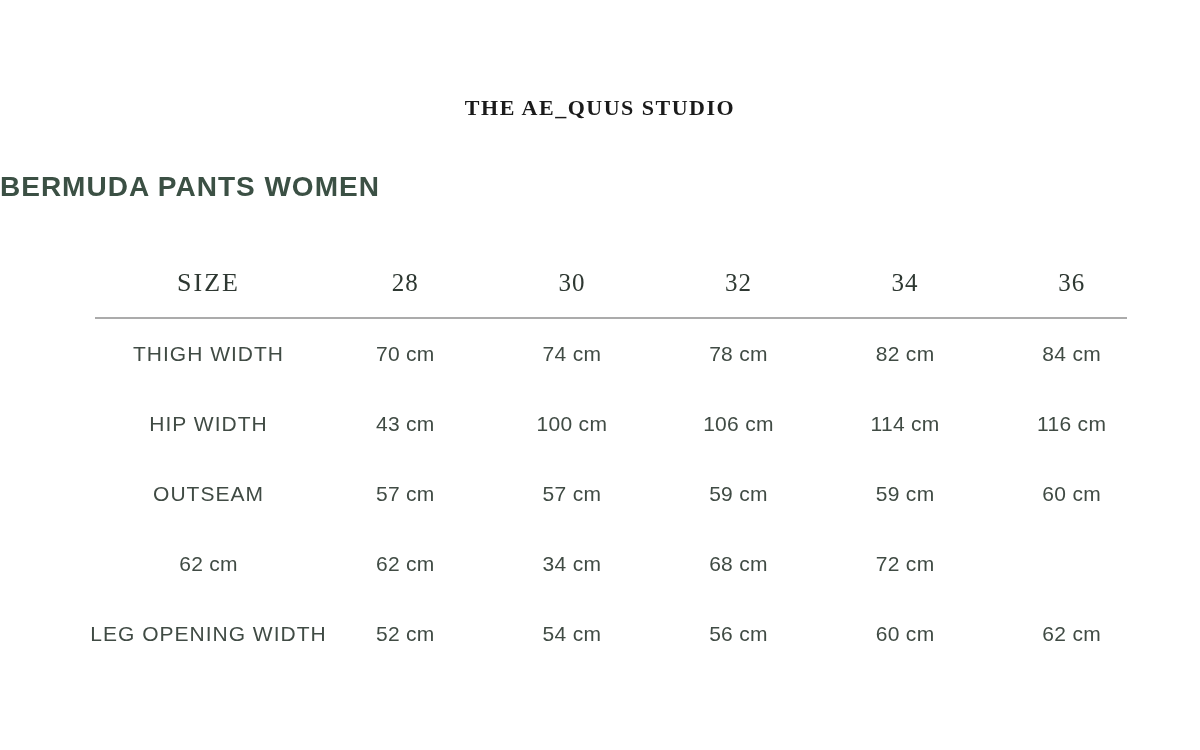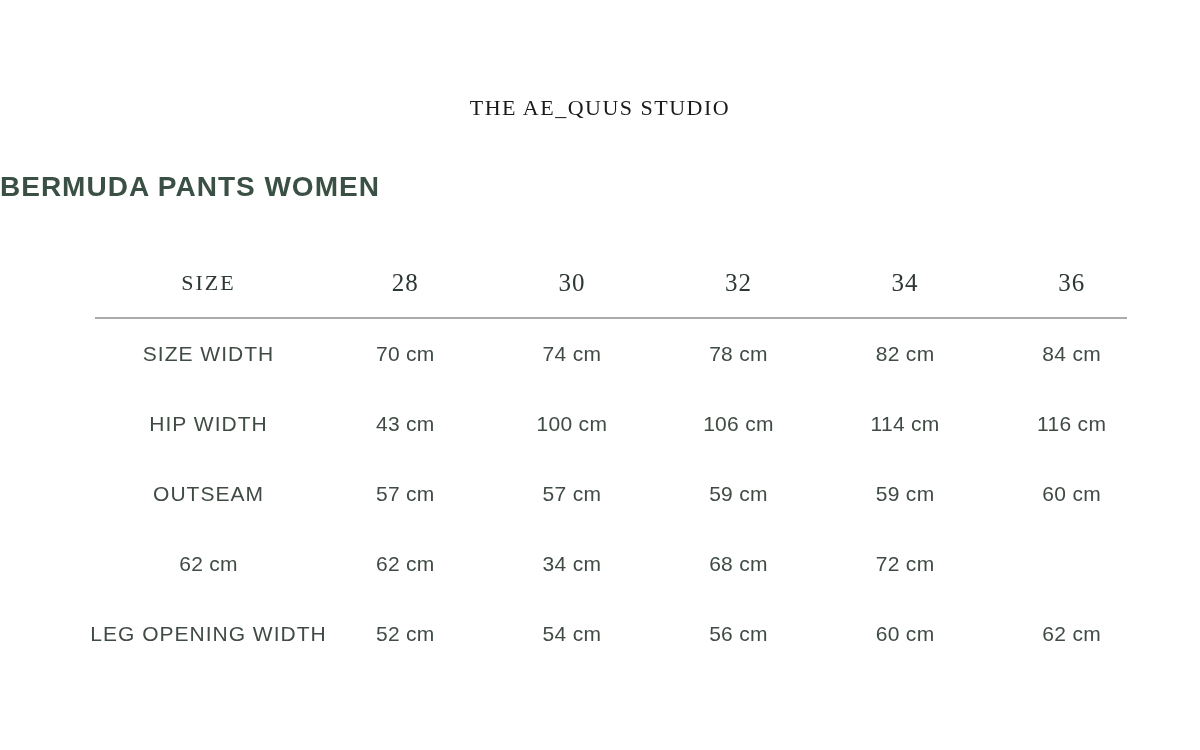--- a/index.html
+++ b/index.html
@@ -13,21 +13,21 @@
   }
   .page {
     width: 1200px;
     height: 750px;
     position: relative;
   }
   .brand-logo {
     margin-top: 97px;
     text-align: center;
     font-family: "Liberation Serif", serif;
-    font-weight: 400;
+    font-weight: 700;
     font-size: 22px;
     letter-spacing: 1.5px;
     line-height: 1;
     color: #1a1a1a;
     white-space: nowrap;
   }
   .product-title {
     margin: 54px 0 0 0;
     text-align: left;
     font-size: 28px;
@@ -51,21 +51,21 @@
     justify-self: center;
     align-self: center;
   }
   .header-row {
     height: 48px;
     font-family: "Liberation Serif", serif;
     color: #2e3832;
   }
   .header-row .cell { align-self: start; }
   .size-label {
-    font-size: 22px;
+    font-size: 26px;
     letter-spacing: 2px;
     line-height: 28px;
   }
   .size-value {
     font-size: 25px;
     letter-spacing: 1px;
     line-height: 28px;
   }
   .divider {
     width: 1032px;
@@ -100,21 +100,21 @@
       <div class="cell size-value">28</div>
       <div class="cell size-value">30</div>
       <div class="cell size-value">32</div>
       <div class="cell size-value">34</div>
       <div class="cell size-value">36</div>
     </div>
 
     <div class="divider"></div>
 
     <div class="row data-row">
-      <div class="cell row-label">SIZE WIDTH</div>
+      <div class="cell row-label">THIGH WIDTH</div>
       <div class="cell measure-value">70 cm</div>
       <div class="cell measure-value">74 cm</div>
       <div class="cell measure-value">78 cm</div>
       <div class="cell measure-value">82 cm</div>
       <div class="cell measure-value">84 cm</div>
     </div>
 
     <div class="row data-row">
       <div class="cell row-label">HIP WIDTH</div>
       <div class="cell measure-value">43 cm</div>

